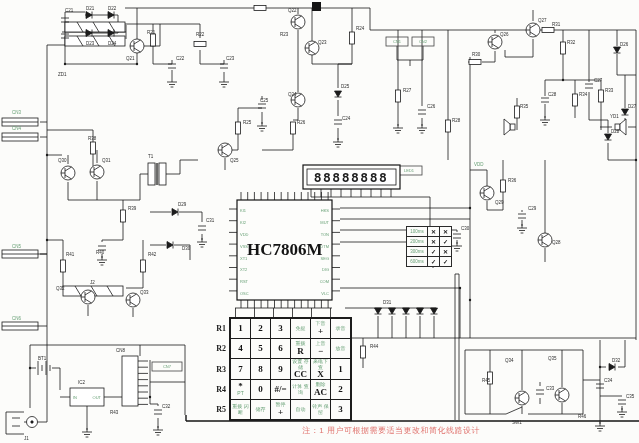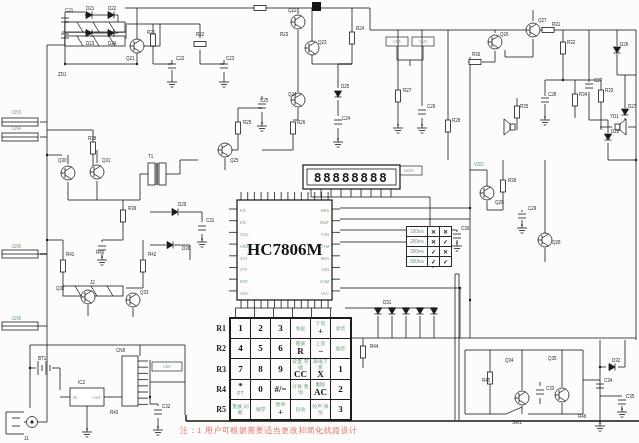--- a/index.html
+++ b/index.html
@@ -21,21 +21,21 @@
   #keypad td.el{border-left-width:2px}
   #keypad td.er{border-right-width:2px}
   .fb{font:bold 9px "Liberation Serif",serif;line-height:9px;color:#141414}
   .fg{font-size:5px;line-height:5.5px;color:#69a177}
   
   #cfg{position:absolute;left:406px;top:226px;border-collapse:collapse;border:1.5px solid #1c1c1c;background:#fcfcfa}
   #cfg td{border:1px solid #2a2a2a;padding:0;text-align:center;height:9px}
   #cfg td.t{width:20px;font-size:4.5px;color:#69a177}
   #cfg td.m{width:11px;font:bold 6px "Liberation Sans",sans-serif;color:#222}
   
-  .note{position:absolute;left:180px;top:425px;width:300px;text-align:left;
+  .note{position:absolute;left:180px;top:425px;width:300px;text-align:right;
         font-size:8px;letter-spacing:0.5px;color:#e0736e}
 </style>
 </head>
 <body>
 
 <div class="canvas">
 
 <svg width="639" height="443" viewBox="0 0 639 443">
   <defs>
     <g id="rv">

